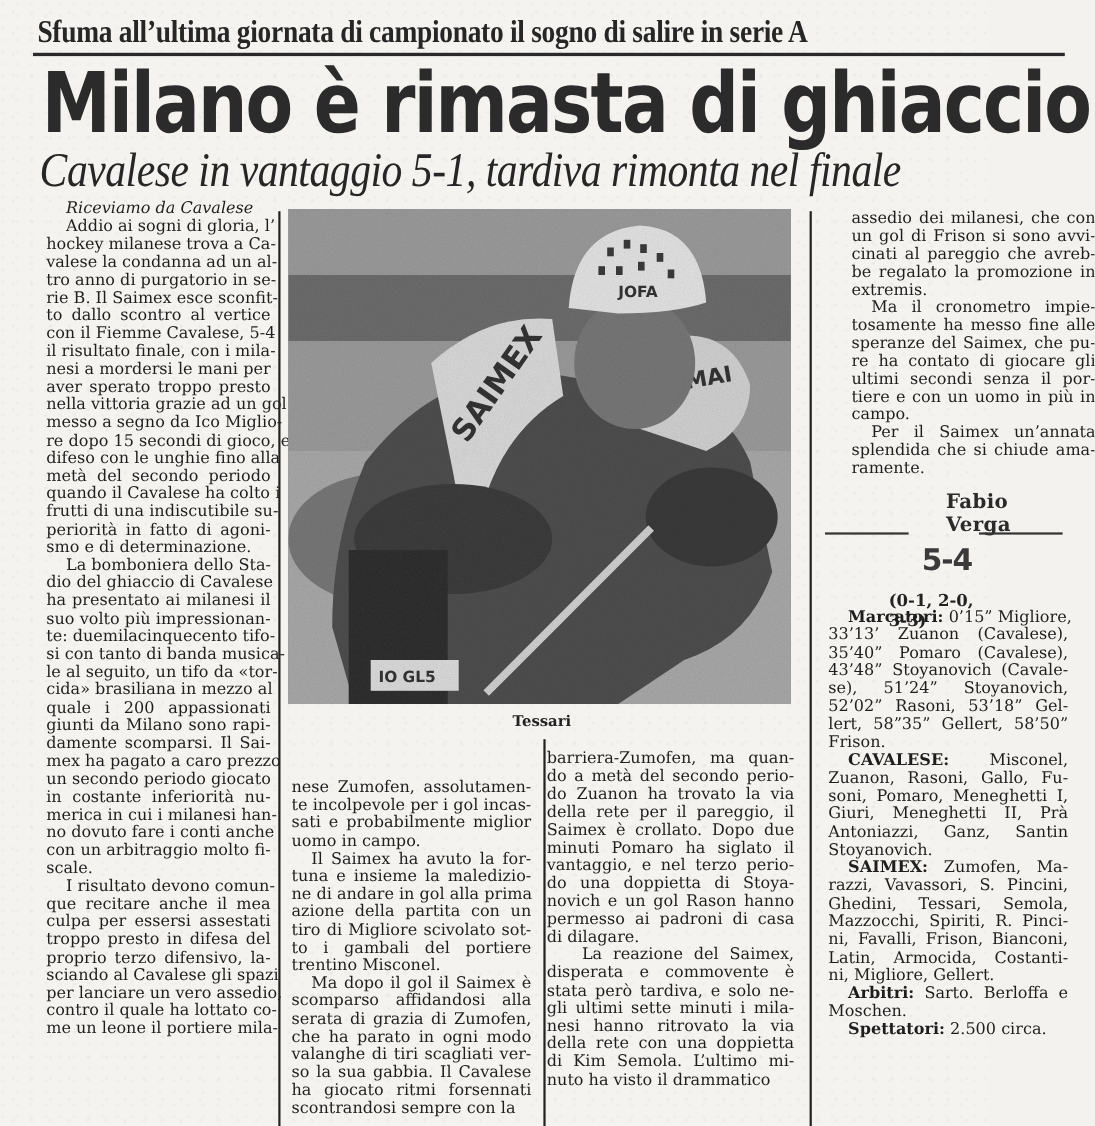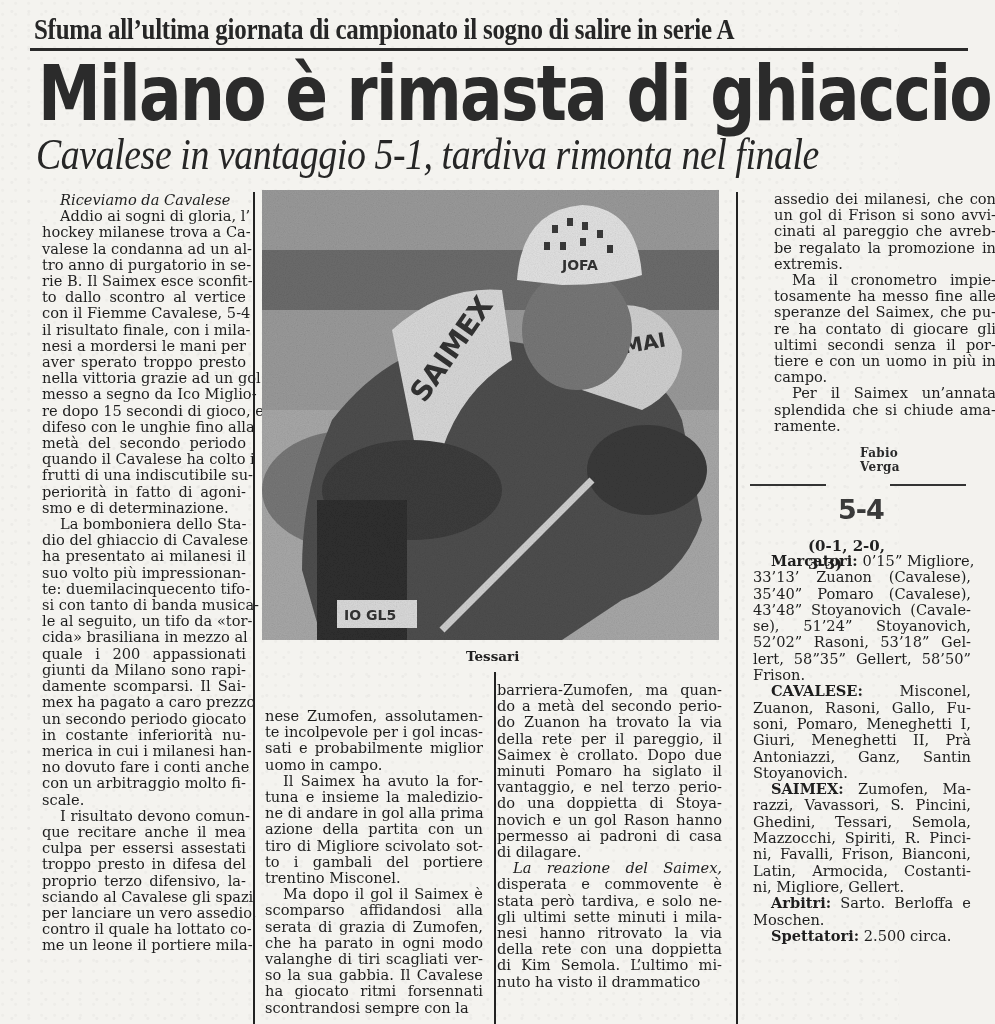--- a/index.html
+++ b/index.html
@@ -48,39 +48,39 @@
       position: absolute;
       font-family: "DejaVu Serif", serif;
       font-size: 14.6px; line-height: 16.2px;
       color: #1e1e1e;
       text-align: justify;
       hyphens: manual;
     }
     .col .line { display: block; white-space: nowrap; text-align-last: justify; text-align: justify; }
     .col .line.last { text-align-last: left; }
     .dateline { font-style: italic; display: block; padding-left: 18px; }
-    .col1 { left: 42px; top: 192px; width: 204px; }
+    .col1 { left: 42px; top: 182px; width: 204px; }
     .col2 { left: 265px; top: 708px; width: 218px; }
     .col3 { left: 497px; top: 682px; width: 225px; }
     .col4 { left: 774px; top: 191px; width: 222px; }
     .rule-v { position: absolute; width: 2px; background: #222; }
     .photo {
       position: absolute; left: 262px; top: 190px; width: 457px; height: 450px;
       overflow: hidden;
       background: #8c8c8c;
     }
     .photo svg { display: block; }
     .caption {
       position: absolute; left: 466px; top: 648px;
       font-family: "DejaVu Serif", serif; font-weight: bold; font-size: 13.5px;
       color: #222;
     }
     .byline {
       position: absolute; left: 860px; top: 446px;
-      font-family: "DejaVu Serif", serif; font-weight: bold; font-size: 12px;
+      font-family: "DejaVu Serif", serif; font-weight: bold; font-size: 18px;
       color: #2a2a2a; letter-spacing: 0.3px;
     }
     .score-rule { position: absolute; top: 484px; height: 2px; background: #333; }
     .score {
       position: absolute; left: 838px; top: 494px;
       font-family: "DejaVu Sans", sans-serif; font-weight: bold; font-size: 27px;
       color: #3a3a3a; letter-spacing: -1px;
     }
     .partials {
       position: absolute; left: 808px; top: 537px;
@@ -246,21 +246,21 @@
         <span class="line">do a metà del secondo perio-</span>
         <span class="line">do Zuanon ha trovato la via</span>
         <span class="line">della rete per il pareggio, il</span>
         <span class="line">Saimex è crollato. Dopo due</span>
         <span class="line">minuti Pomaro ha siglato il</span>
         <span class="line">vantaggio, e nel terzo perio-</span>
         <span class="line">do una doppietta di Stoya-</span>
         <span class="line">novich e un gol Rason hanno</span>
         <span class="line">permesso ai padroni di casa</span>
         <span class="line last">di dilagare.</span>
-        <span class="line" style="padding-left: 16px; font-style: italic;">La reazione del Saimex,</span>
+        <span class="line" style="padding-left: 32px;">La reazione del Saimex,</span>
         <span class="line">disperata e commovente è</span>
         <span class="line">stata però tardiva, e solo ne-</span>
         <span class="line">gli ultimi sette minuti i mila-</span>
         <span class="line">nesi hanno ritrovato la via</span>
         <span class="line">della rete con una doppietta</span>
         <span class="line">di Kim Semola. L’ultimo mi-</span>
         <span class="line last">nuto ha visto il drammatico</span>
       </div>
   </div>
   <div class="rule-v" style="left:736px; top:192px; height:832px;"></div>

